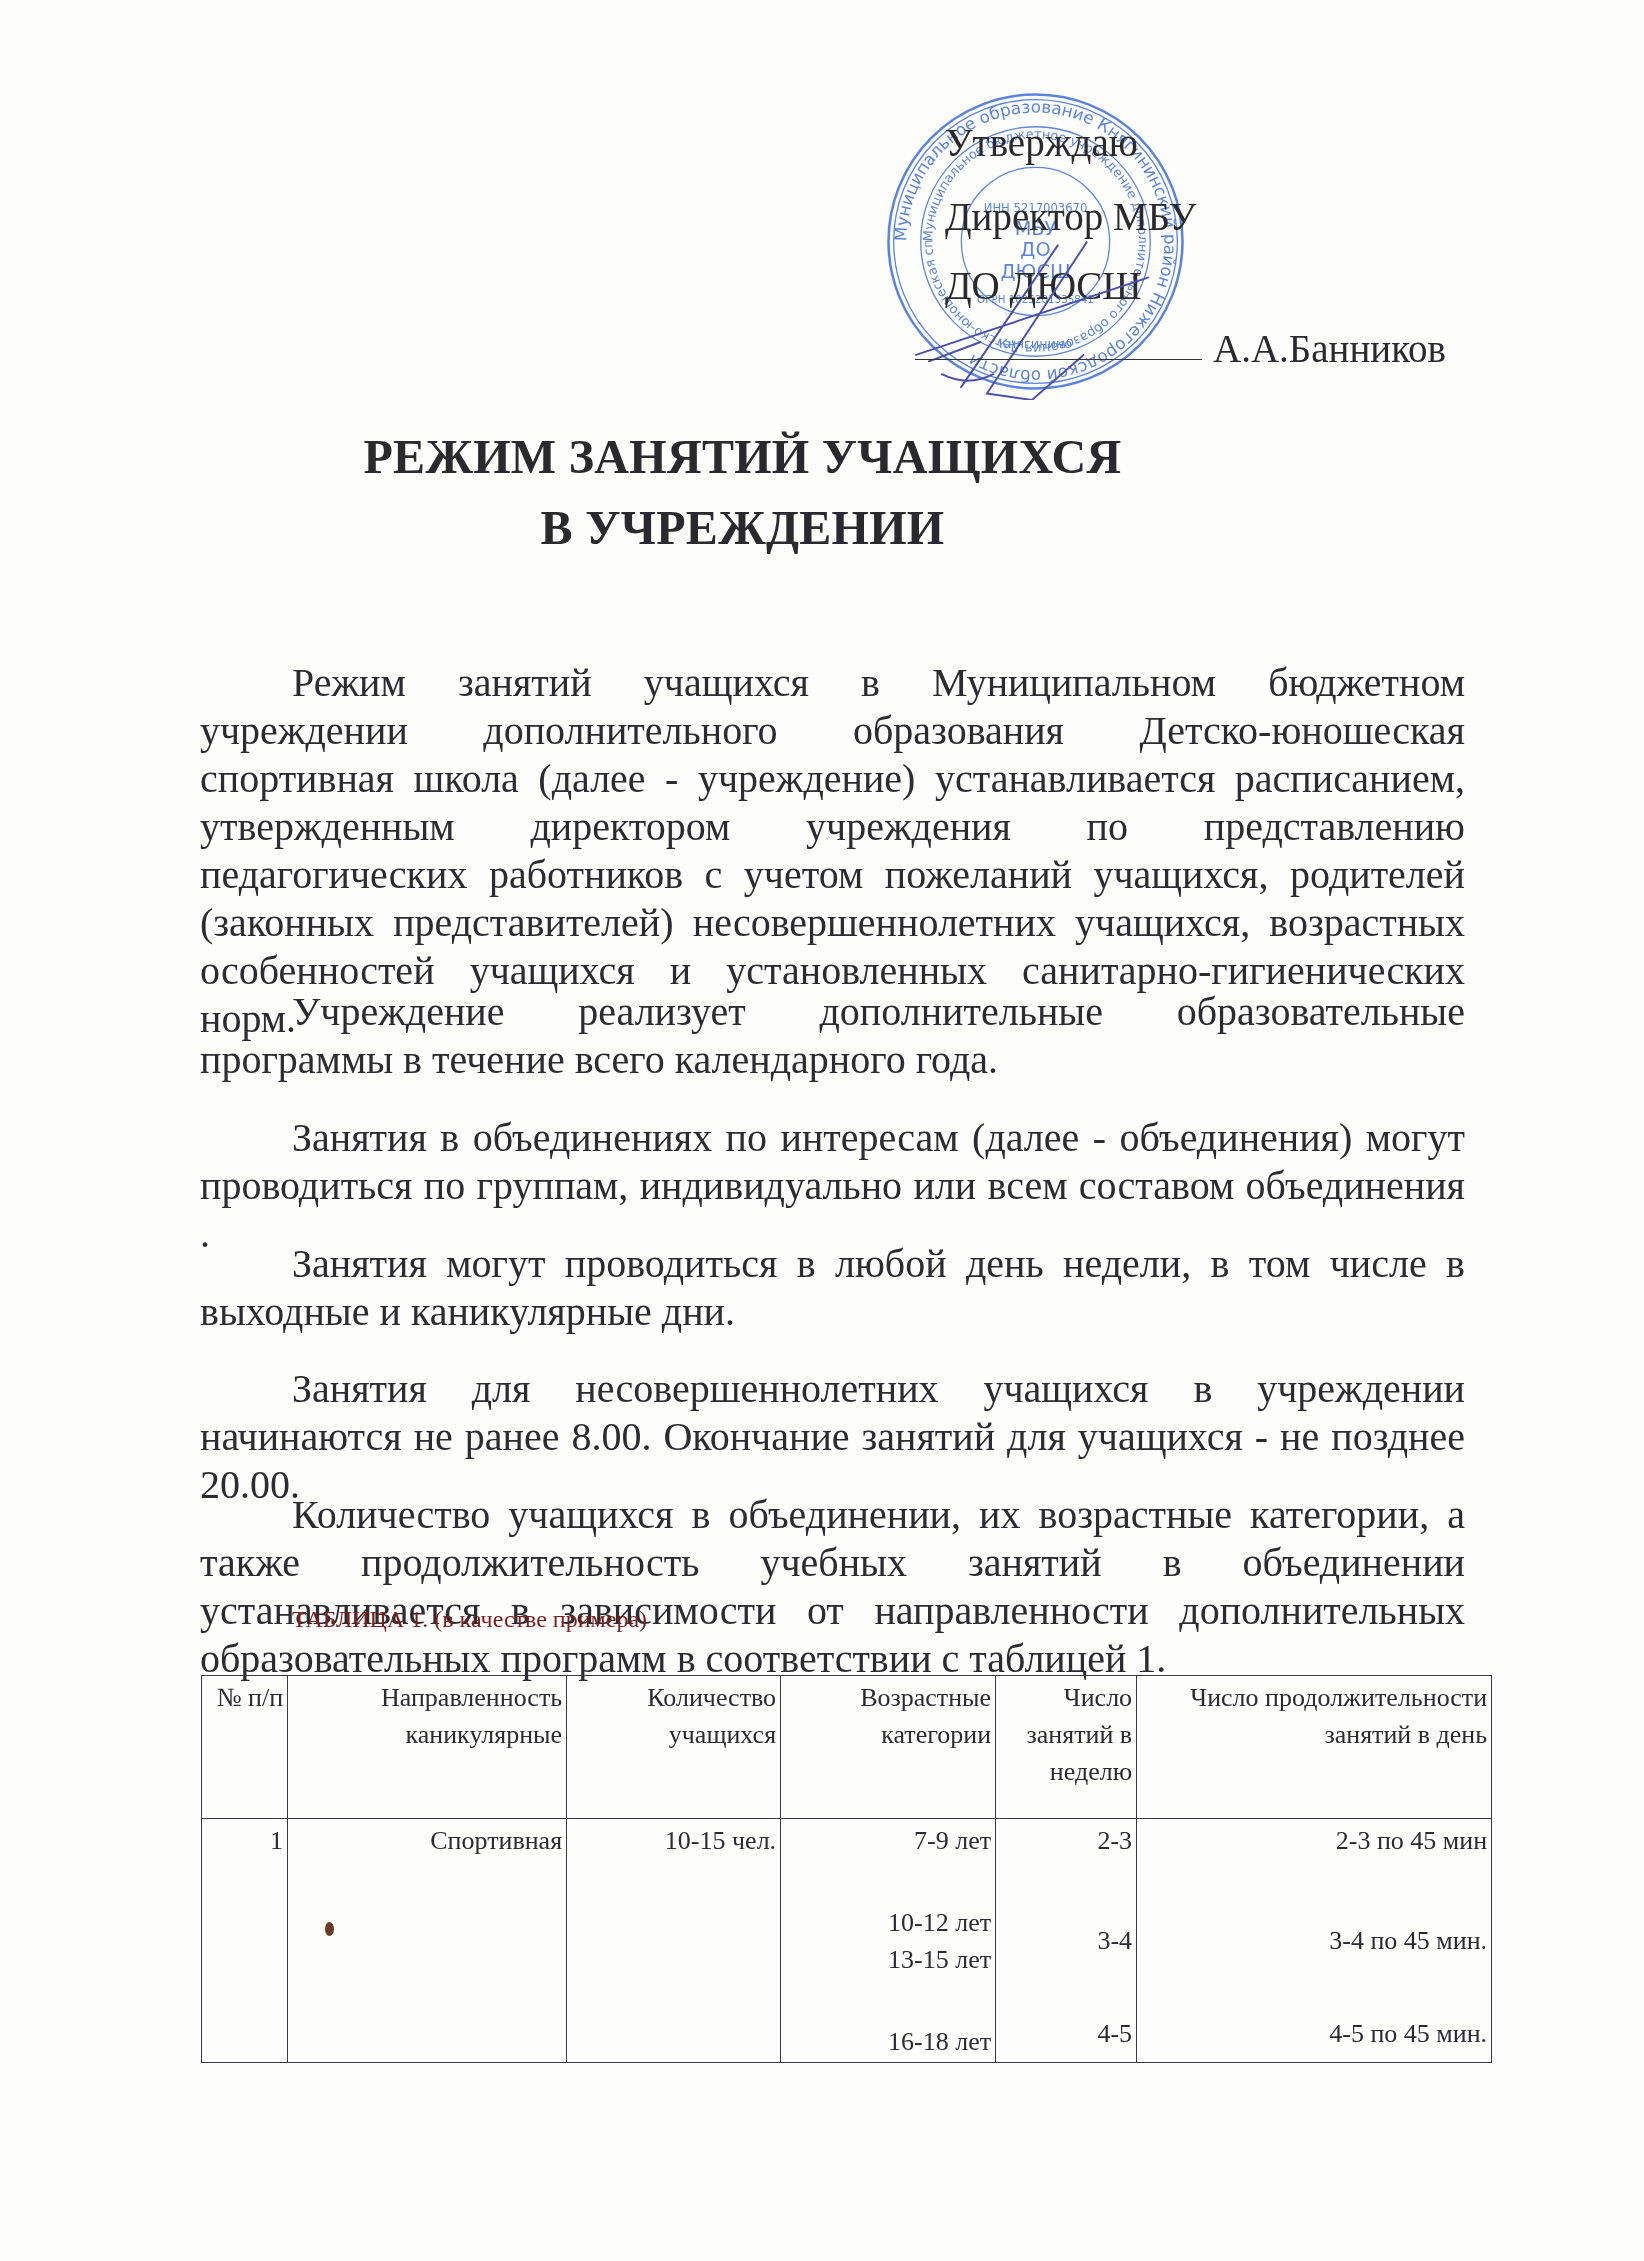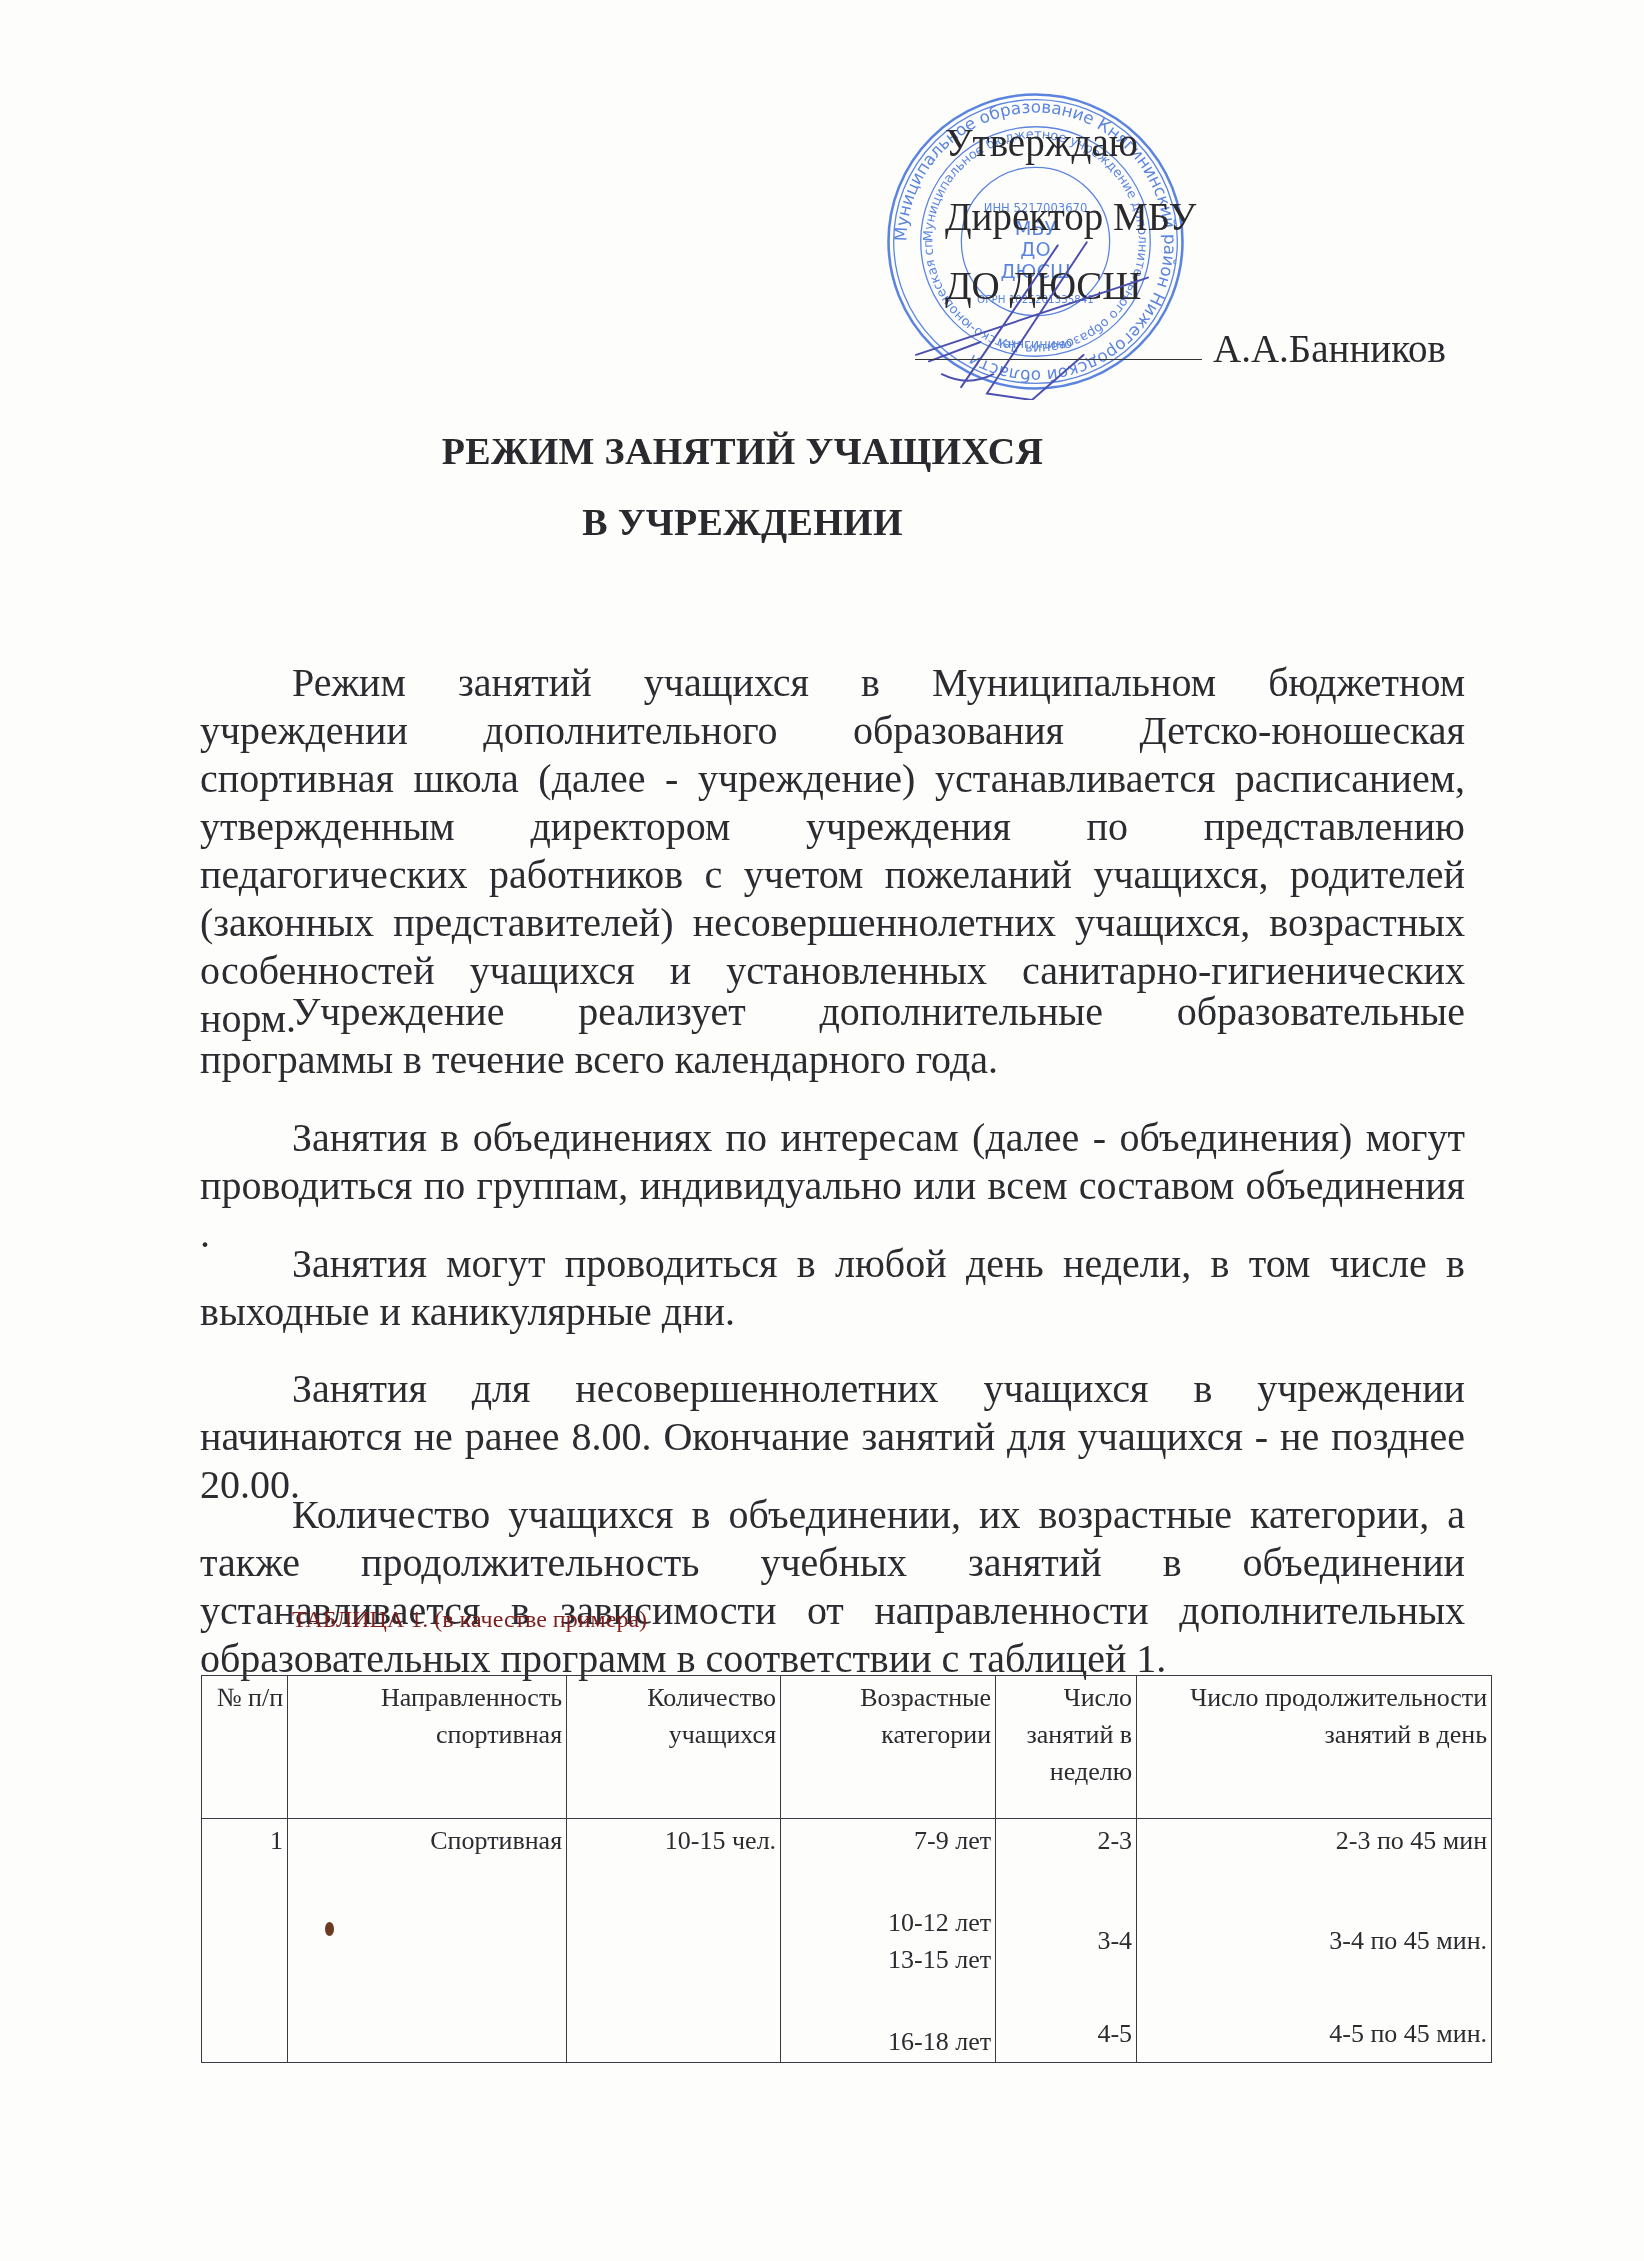--- a/index.html
+++ b/index.html
@@ -17,21 +17,21 @@
   #approve-2 { left: 945px; top: 197px; }
   #approve-3 { left: 945px; top: 266px; }
   #sign-line { position: absolute; left: 915px; top: 359px; width: 287px; border-top: 1.9px solid #333; }
   #director-name { position: absolute; left: 1213px; top: 326px; font-size: 39px; color: #2a2a2e; }
 
   
   #stamp { position: absolute; left: 884px; top: 90px; width: 303px; height: 303px; pointer-events: none; opacity: .9; }
   #signature { position: absolute; left: 903px; top: 181px; width: 258px; height: 219px; pointer-events: none; }
 
   
-  .title { position: absolute; left: 0; width: 1485px; text-align: center; font-weight: bold; font-size: 38px; color: #2a2a2e; letter-spacing: 0.3px; }
+  .title { position: absolute; left: 0; width: 1485px; text-align: center; font-weight: bold; font-size: 48px; color: #2a2a2e; letter-spacing: 0.3px; }
   #title-1 { top: 429px; }
   #title-2 { top: 500px; }
 
   
   .para {
     position: absolute; left: 200px; width: 1265px;
     font-size: 40px; line-height: 48px; text-align: justify;
     text-indent: 92px; color: #2b2b30;
   }
   #p1 { top: 619px; }
@@ -117,21 +117,21 @@
     <col style="width:86px">
       <col style="width:279px">
       <col style="width:214px">
     <col style="width:215px">
       <col style="width:141px">
       <col style="width:355px">
   </colgroup>
   <thead>
     <tr>
       <th>№ п/п</th>
-      <th>Направленность спортивная</th>
+      <th>Направленность каникулярные</th>
       <th>Количество учащихся</th>
       <th>Возрастные категории</th>
       <th>Число занятий в неделю</th>
       <th>Число продолжительности занятий в день</th>
     </tr>
   </thead>
   <tbody>
     <tr>
       <td>1</td>
       <td>Спортивная</td>

